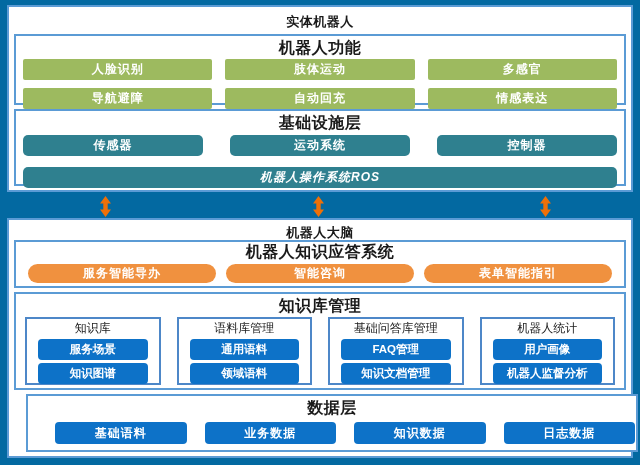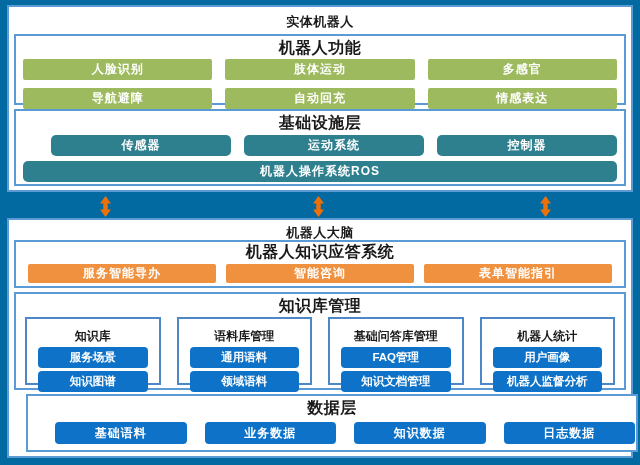--- a/index.html
+++ b/index.html
@@ -19,55 +19,55 @@
   }
   .sec-title.lg { font-size: 13px; padding-top: 7px; }
 
   .btn {
     display: flex; align-items: center; justify-content: center;
     color: #ffffff; font-weight: bold; font-size: 12px; letter-spacing: 1px;
     text-align: center; white-space: nowrap; overflow: hidden;
   }
   .btn.green  { background: var(--green, #9DBA5F);  border-radius: 2px; height: 21px; }
   .btn.teal   { background: var(--teal, #2F808F);   border-radius: 5px; height: 21px; }
-  .btn.orange { background: var(--orange, #F0913F); border-radius: 2px; height: 19px; }
+  .btn.orange { background: var(--orange, #F0913F); border-radius: 10px; height: 19px; }
   .btn.blue   { background: var(--blue, #0D72C8);   border-radius: 4px; height: 21px; }
 
   
   #boxA  { left: 7px;  top: 5px;   width: 626px; height: 187px; }
   #boxA1 { left: 5px;  top: 27px;  width: 612px; height: 71px; }
   #boxA2 { left: 5px;  top: 102px; width: 612px; height: 77px; }
 
   .grid3 {
     display: grid; grid-template-columns: 1fr 1fr 1fr;
     gap: 8px 13px; padding: 3px 7px 0 7px;
   }
-  .teal-row { display: flex; justify-content: space-between; padding: 4px 7px 0 7px; margin-left: 28px; }
+  .teal-row { display: flex; justify-content: space-between; padding: 4px 7px 0 7px; }
   .teal-row .btn { width: 180px; }
-  .ros-bar { margin: 5px 7px 0 7px; border-radius: 4px; height: 22px; }
+  .ros-bar { margin: 11px 7px 0 7px; border-radius: 4px; height: 22px; font-style: italic; }
 
   
   .arrow { position: absolute; top: 196px; width: 13px; height: 21px; fill: var(--arrow, #EE7008); }
   #arrow1 { left: 99px; } #arrow2 { left: 312px; } #arrow3 { left: 539px; }
 
   
   #boxB  { left: 7px;  top: 218px; width: 626px; height: 240px; }
   #boxB1 { left: 5px;  top: 20px;  width: 612px; height: 48px; }
   #boxB2 { left: 5px;  top: 72px;  width: 612px; height: 98px; }
   #boxB3 { left: 17px;  top: 174px; width: 612px; height: 58px; }
 
   .orange-row { display: flex; justify-content: space-between; padding: 4px 12px 0 12px; }
   .orange-row .btn { width: 188px; }
 
   .groups { display: flex; gap: 16px; padding: 3px 9px 0 9px; }
   .group {
     flex: 1; height: 68px; background: #fff;
     border: 2px solid var(--group_border, #4D87C8);
   }
-  .group .g-title { text-align: center; font-weight: bold; font-size: 12px; padding-top: 10px; line-height: 15px; }
+  .group .g-title { text-align: center; font-weight: normal; font-size: 12px; padding-top: 2px; line-height: 15px; }
   .group .btn { width: calc(100% - 22px); margin: 3px auto 0 auto; font-size: 11.5px; letter-spacing: 0; text-align: center; }
 
   .blue-row { display: grid; grid-template-columns: repeat(4, 1fr); gap: 18px; padding: 6px 1px 0 10px; margin-left: 17px; }
   .blue-row .btn { height: 22px; }
 </style>
 </head>
 <body>
 
 <div class="canvas">
 

